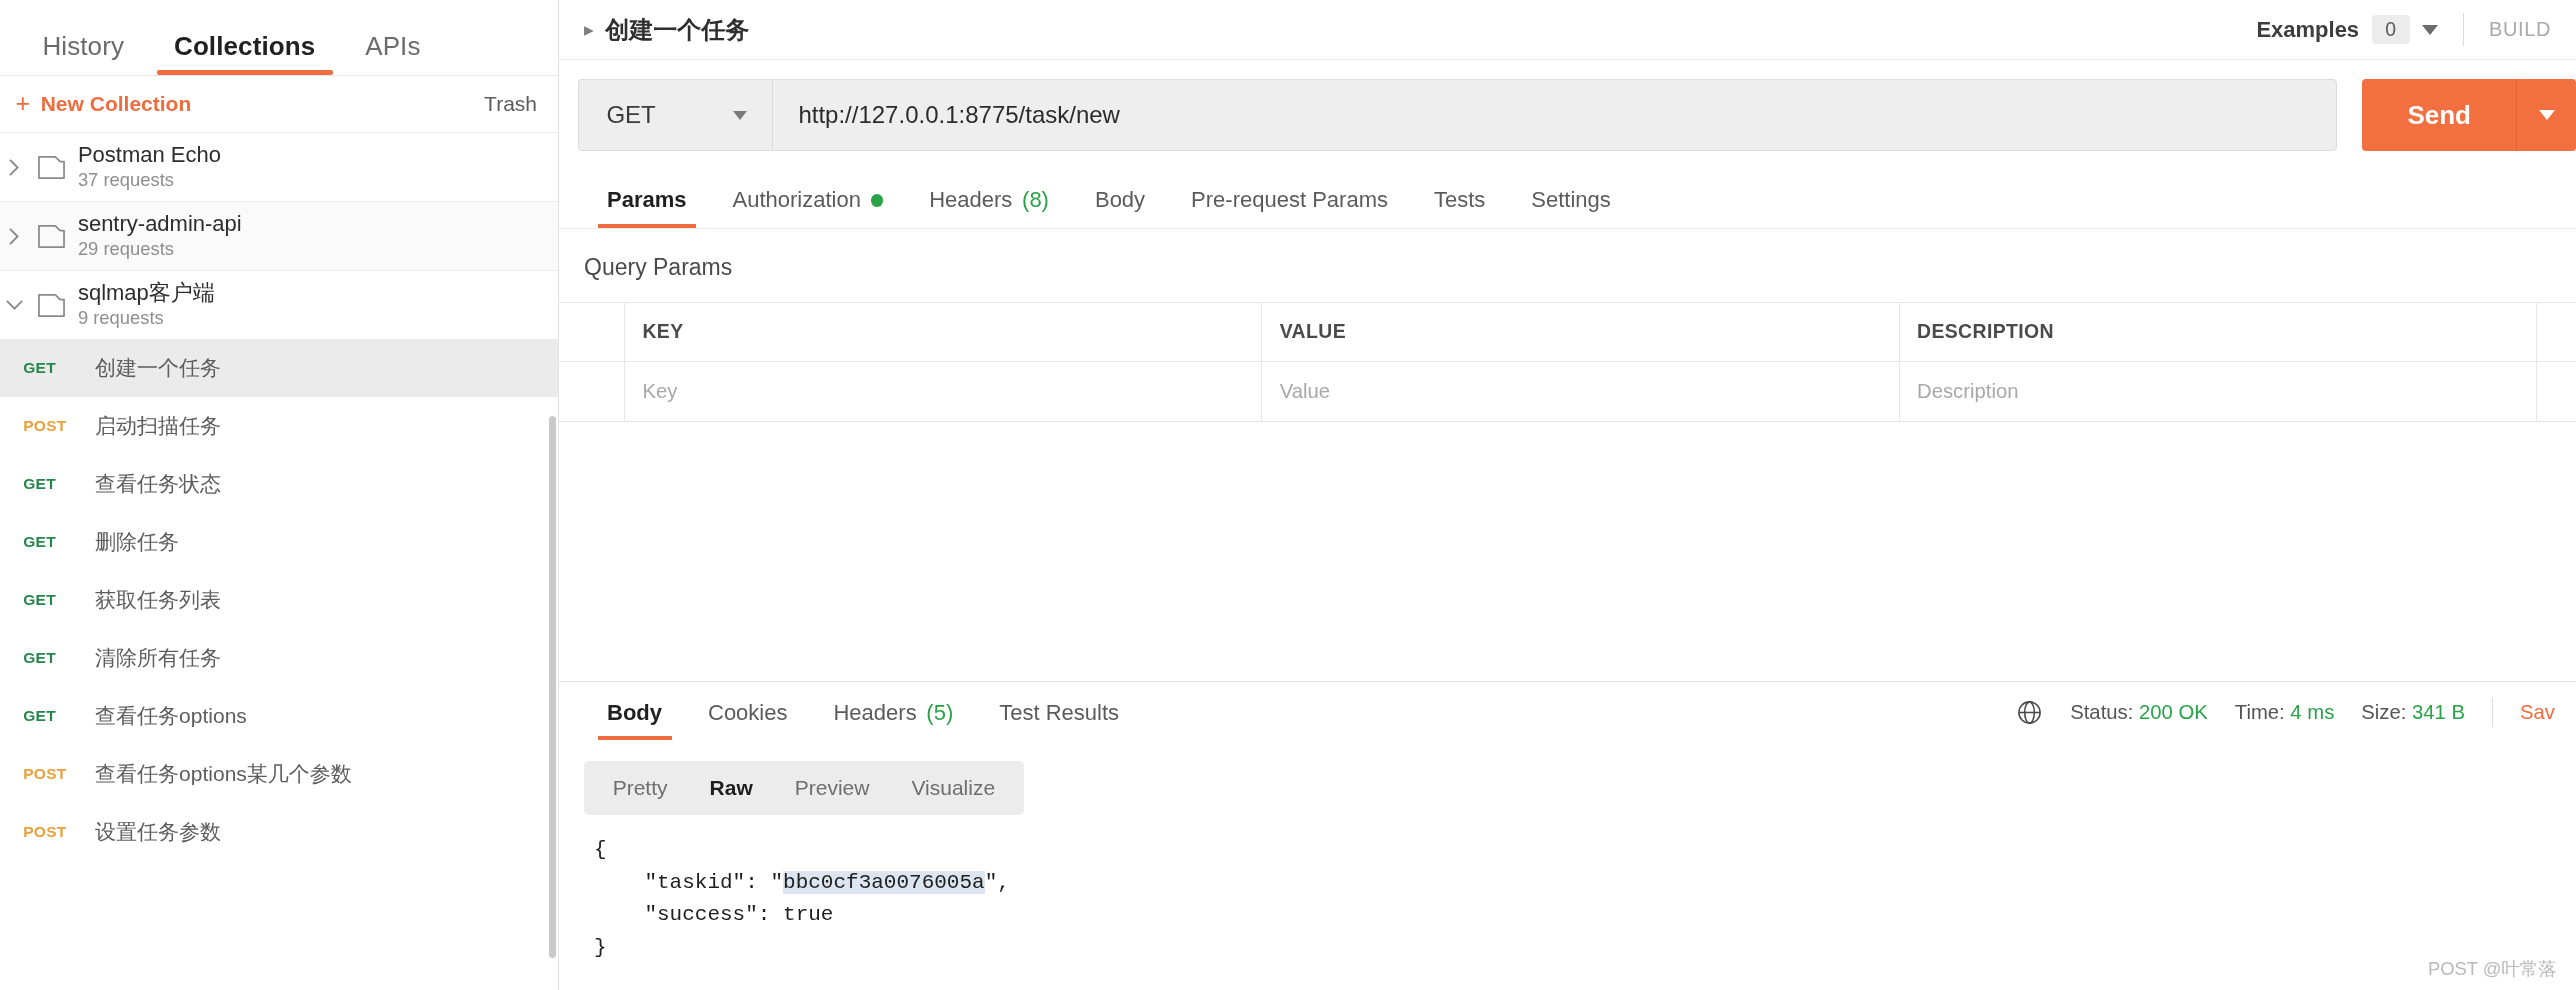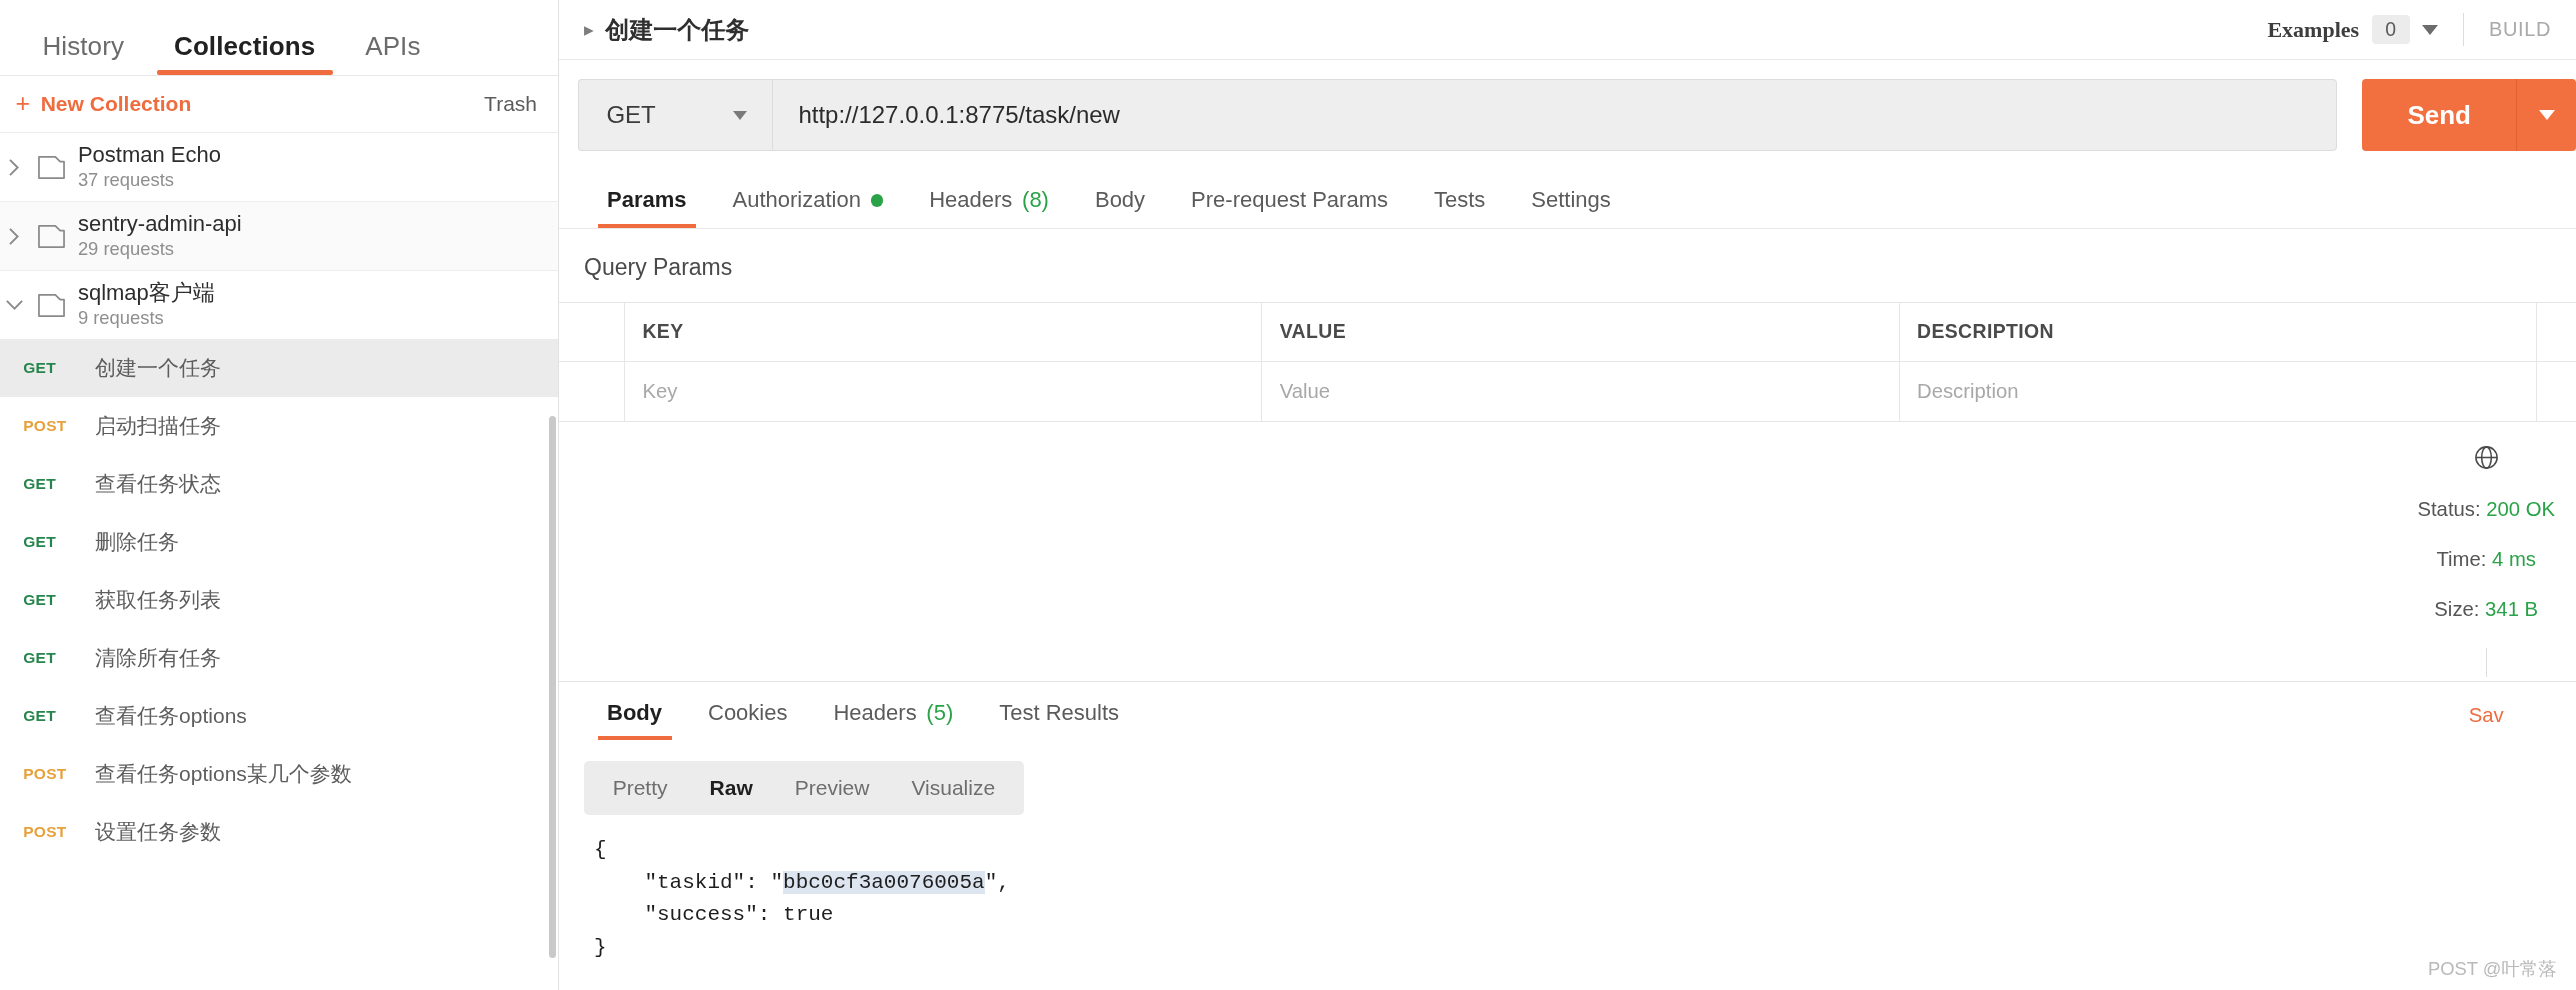--- a/index.html
+++ b/index.html
@@ -101,21 +101,21 @@
 
   .req-header {
     height: 60px; display: flex; align-items: center;
     border-bottom: 1px solid #e8e8e8;
     padding: 0 0 0 25px;
   }
   .crumb-arrow { color: #7d7d7d; font-size: 19.4px; margin-right: 11.6px; }
   .crumb-title { font-size: 24px; color: #2f2f2f; font-weight: 600; }
   .header-right { margin-left: auto; display: flex; align-items: center; height: 100%; }
   .examples-wrap { display:flex; align-items:center; gap: 12.6px; padding-right: 25px; cursor:pointer; }
-  .examples-label { font-size: 22px; color: #3d3d3d; font-weight: 600; font-family: Liberation Serif, serif; }
+  .examples-label { font-size: 22px; color: #3d3d3d; font-weight: 600; }
   .examples-count {
     background: #ececec; color: #5a5a5a; font-size: 19.4px;
     padding: 2.9px 13.5px; border-radius: 3.9px;
   }
   .caret-down {
     width: 0; height: 0; border-left: 8.7px solid transparent;
     border-right: 8.7px solid transparent; border-top: 10.6px solid #6c6c6c;
   }
   .hdr-div { width:1px; height: 33px; background:#dcdcdc; }
   .build-label { font-size: 20px; color: #a9a9a9; letter-spacing:0.6px; padding: 0 25px; }
@@ -185,21 +185,21 @@
   .resp {
     border-top: 1px solid #e2e2e2;
     display: flex; flex-direction: column; height: 310px;
   }
   .resp-tabs {
     display: flex; align-items: flex-end;
     padding-left: 25px; height: 58px; position: relative;
   }
   .resp-right {
     margin-left: auto; display: flex; align-items: center; gap: 27px;
-    padding-right: 21px; padding-bottom: 13.5px; white-space: nowrap; flex-direction: column;
+    padding-right: 21px; padding-bottom: 13.5px; white-space: nowrap;
   }
   .globe { width: 27px; height: 27px; }
   .stat { font-size: 20.3px; color: #555; }
   .stat b { color: #2aa248; font-weight: 400; }
   .vdiv { width:1px; height: 29px; background:#dcdcdc; }
   .save-link { color: #ef6c3e; font-size: 20.3px; cursor:pointer; }
 
   .view-toggle {
     margin: 21px 0 0 25px; background: #ececec; border-radius: 4.8px;
     display: inline-flex; align-items: center; height: 54px; padding: 0 7.7px;

